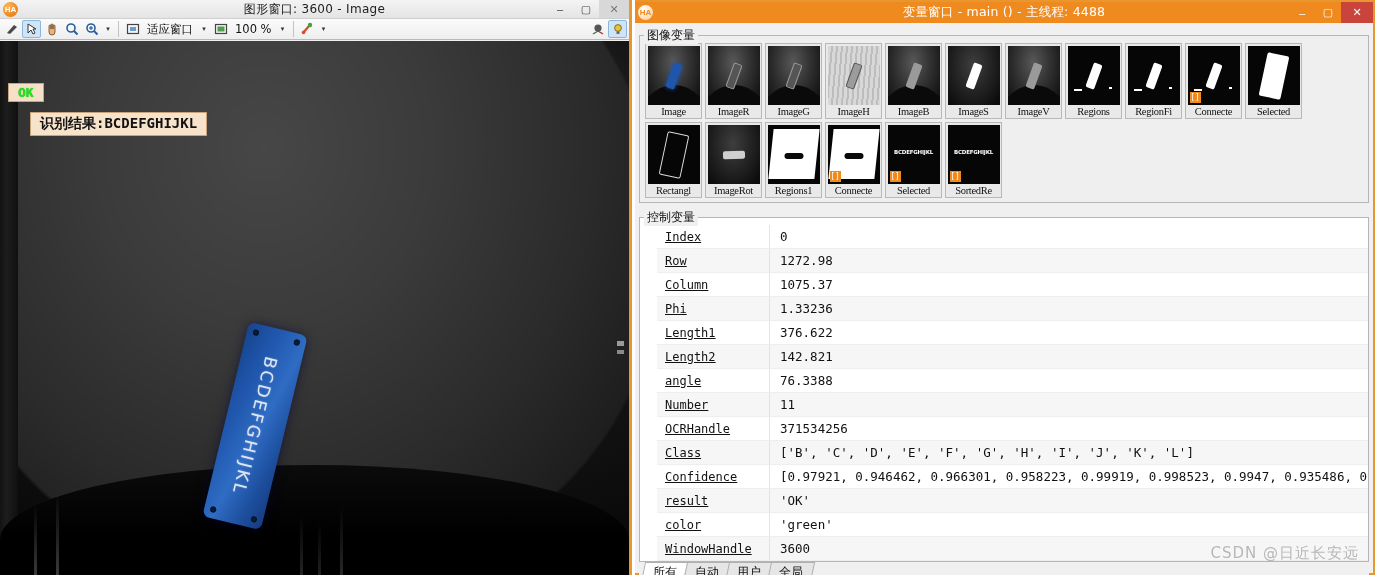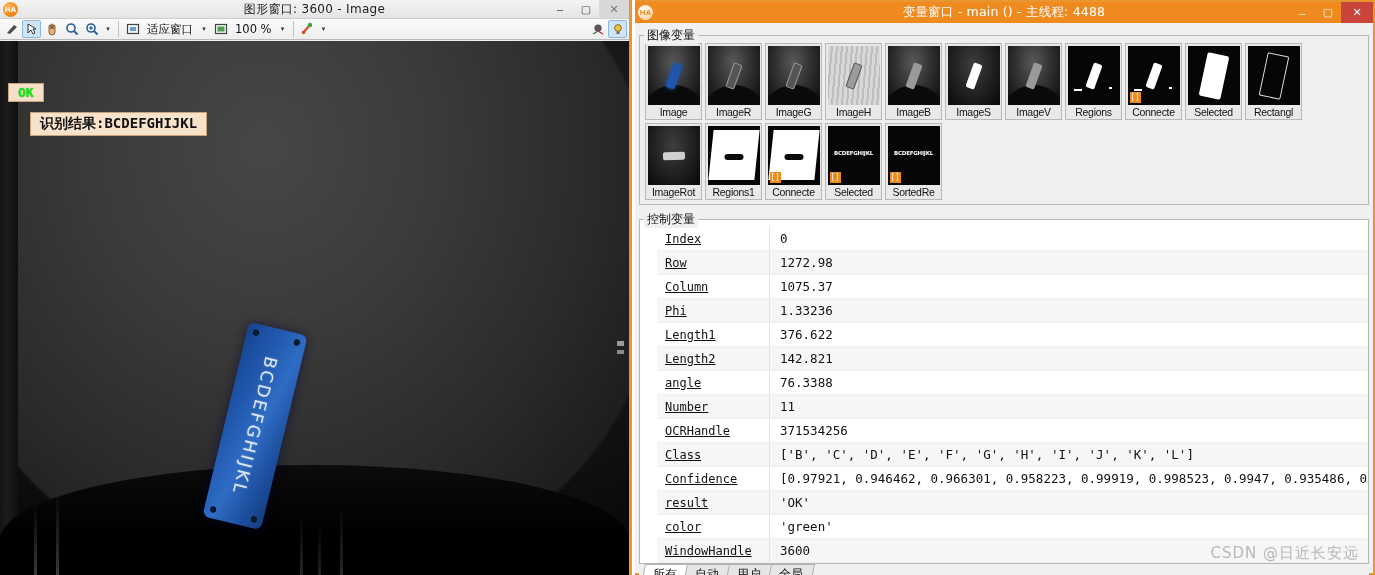--- a/index.html
+++ b/index.html
@@ -159,21 +159,21 @@
   #image-vars { margin-top: 9px; padding: 7px 5px 4px 5px; height: 177px; position: relative; }
   #thumb-scroll { display: flex; flex-wrap: wrap; gap: 3px; align-content: flex-start;
                   height: 100%; overflow: hidden; padding-right: 2px; }
   .thumb-cell {
     width: 57px; border: 1px solid #b8b8b8; background: #e9e9e9;
     display: flex; flex-direction: column; align-items: center; padding: 2px 0 0 0;
   }
   .thumb-img { width: 52px; height: 59px; background: #111; position: relative; overflow: hidden; }
   .thumb-cap {
     font-size: 10.5px; color: #111; width: 100%; text-align: center;
-    font-family: Liberation Sans, sans-serif;
+    font-family: Liberation Serif, serif;
     white-space: nowrap; overflow: hidden; padding: 1px 0 1px 0;
     letter-spacing: -0.3px;
   }
   .badge {
     position: absolute; left: 2px; bottom: 2px; width: 11px; height: 11px;
     background: #ef8a1f; color: #fff; font-size: 8px; line-height: 11px;
     text-align: center; font-family: "DejaVu Sans Mono", monospace;
   }
   
   .t-gray   { background: radial-gradient(ellipse at 48% 28%, #585858, #323232 45%, #141414 85%); }
@@ -427,20 +427,28 @@
                 <div class="t-speck" style="left:6px;bottom:14px;width:8px;height:2px;"></div>
                 <div class="t-speck" style="right:8px;bottom:16px;width:3px;height:2px;"></div>
               </div>
               <div class="thumb-cap">Regions</div>
             </div>
             <div class="thumb-cell">
               <div class="thumb-img t-black">
                 <div class="t-plate white"></div>
                 <div class="t-speck" style="left:6px;bottom:14px;width:8px;height:2px;"></div>
                 <div class="t-speck" style="right:8px;bottom:16px;width:3px;height:2px;"></div>
+              </div>
+              <div class="thumb-cap">RegionFi</div>
+            </div>
+            <div class="thumb-cell">
+              <div class="thumb-img t-black">
+                <div class="t-plate white"></div>
+                <div class="t-speck" style="left:6px;bottom:14px;width:8px;height:2px;"></div>
+                <div class="t-speck" style="right:8px;bottom:16px;width:3px;height:2px;"></div>
                 <div class="badge">[]</div>
               </div>
               <div class="thumb-cap">Connecte</div>
             </div>
             <div class="thumb-cell">
               <div class="thumb-img t-black">
                 <div class="t-plate big"></div>
               </div>
               <div class="thumb-cap">Selected</div>
             </div>

